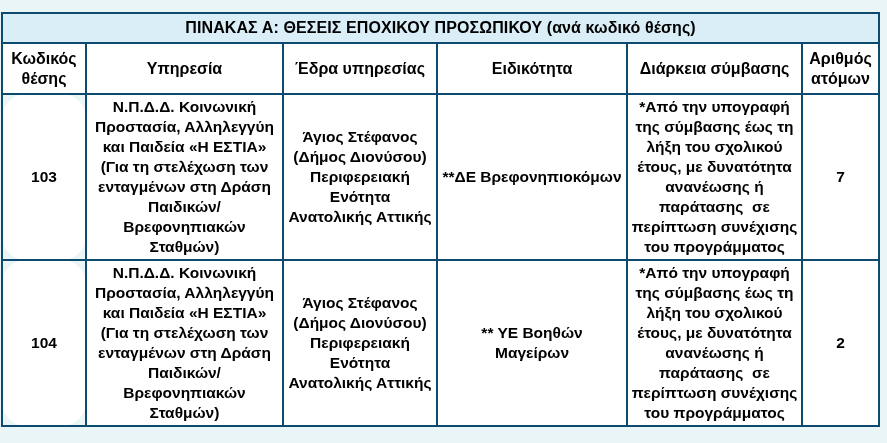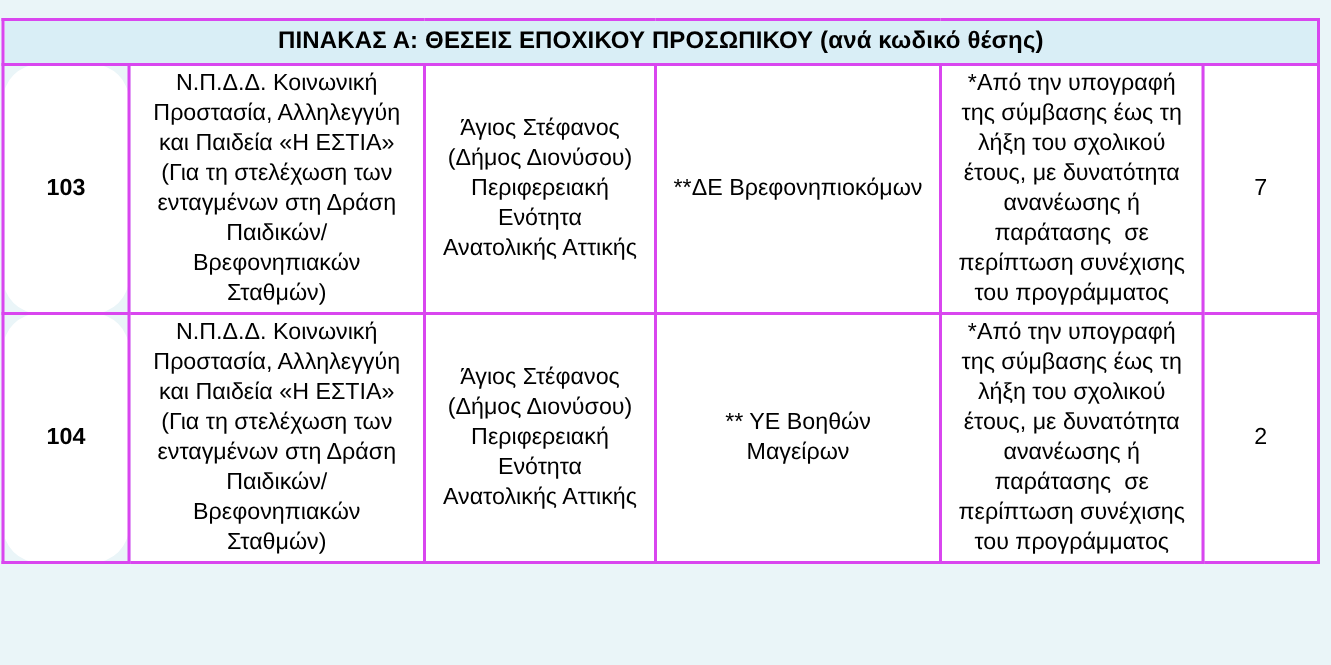--- a/index.html
+++ b/index.html
@@ -11,21 +11,21 @@
     overflow: hidden;
   }
   .doc-table {
     position: absolute;
     left: 1px; top: 12px;
     width: 877px;
     border-collapse: collapse;
     table-layout: fixed;
   }
   .doc-table td, .doc-table th {
-    border: 2px solid #d946ef;
+    border: 2px solid #0c4a6e;
     text-align: center;
     vertical-align: middle;
     white-space: pre-line;
     padding: 2px 3px;
     overflow: hidden;
   }
   tr.title-row td {
     height: 30px;
     font-weight: bold;
     font-size: 16px;
@@ -36,20 +36,21 @@
     height: 51px;
     font-weight: bold;
     font-size: 16px;
     line-height: 20px;
   }
   tr.data-row { height: 164px; }
   tr.data-row td {
     font-size: 15.5px;
     line-height: 20px;
     background: #ffffff;
+    font-weight: bold;
   }
   tr.header-row th { background: #ffffff; }
   td.code-cell {
     font-weight: bold;
     font-size: 16px;
     border-radius: 24px;
   }
   td.count-cell { font-size: 16px; }
   col.c-code   { width: 84px; }
   col.c-serv   { width: 197px; }
@@ -66,20 +67,30 @@
     <col class="c-code">
       <col class="c-serv">
       <col class="c-seat">
     <col class="c-spec">
       <col class="c-dur">
       <col class="c-count">
   </colgroup>
   <tbody>
     <tr class="title-row">
       <td colspan="6" style="background: rgb(217, 238, 246);">ΠΙΝΑΚΑΣ Α: ΘΕΣΕΙΣ ΕΠΟΧΙΚΟΥ ΠΡΟΣΩΠΙΚΟΥ (ανά κωδικό θέσης)</td>
+    </tr>
+    <tr class="header-row">
+      <th>Κωδικός
+θέσης</th>
+      <th>Υπηρεσία</th>
+      <th>Έδρα υπηρεσίας</th>
+      <th>Ειδικότητα</th>
+      <th>Διάρκεια σύμβασης</th>
+      <th>Αριθμός
+ατόμων</th>
     </tr>
     <tr class="data-row">
       <td class="code-cell">103</td>
       <td>Ν.Π.Δ.Δ. Κοινωνική
 Προστασία, Αλληλεγγύη
 και Παιδεία «Η ΕΣΤΙΑ»
 (Για τη στελέχωση των
 ενταγμένων στη Δράση
 Παιδικών/
 Βρεφονηπιακών

